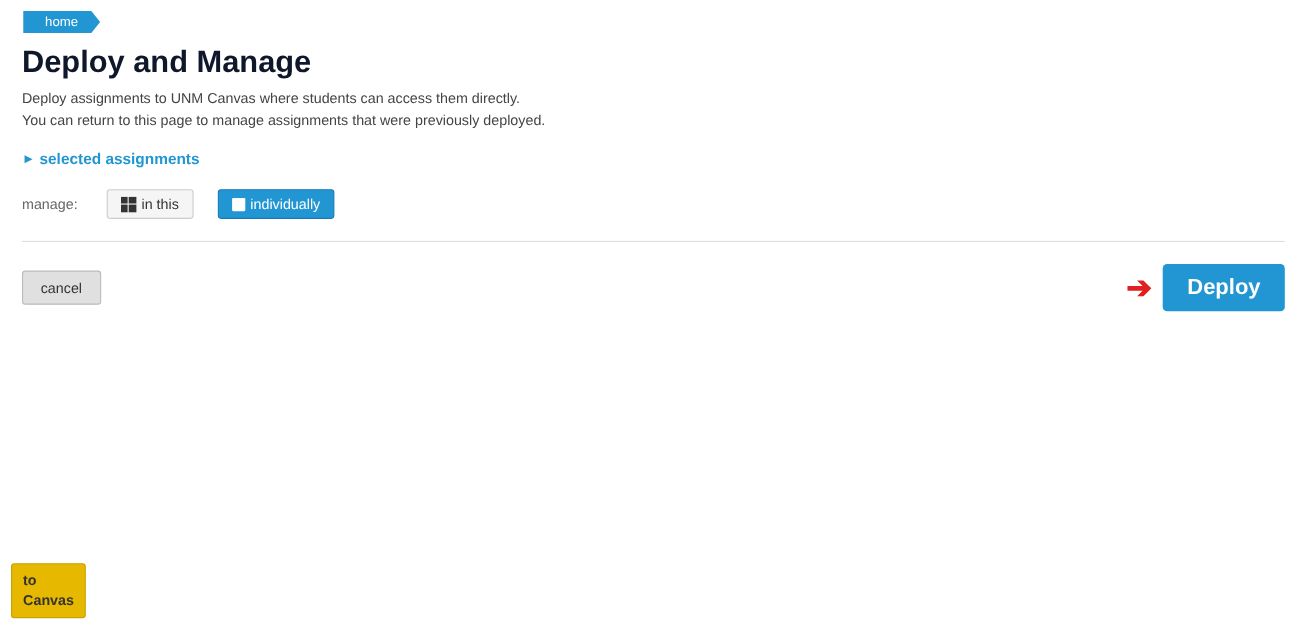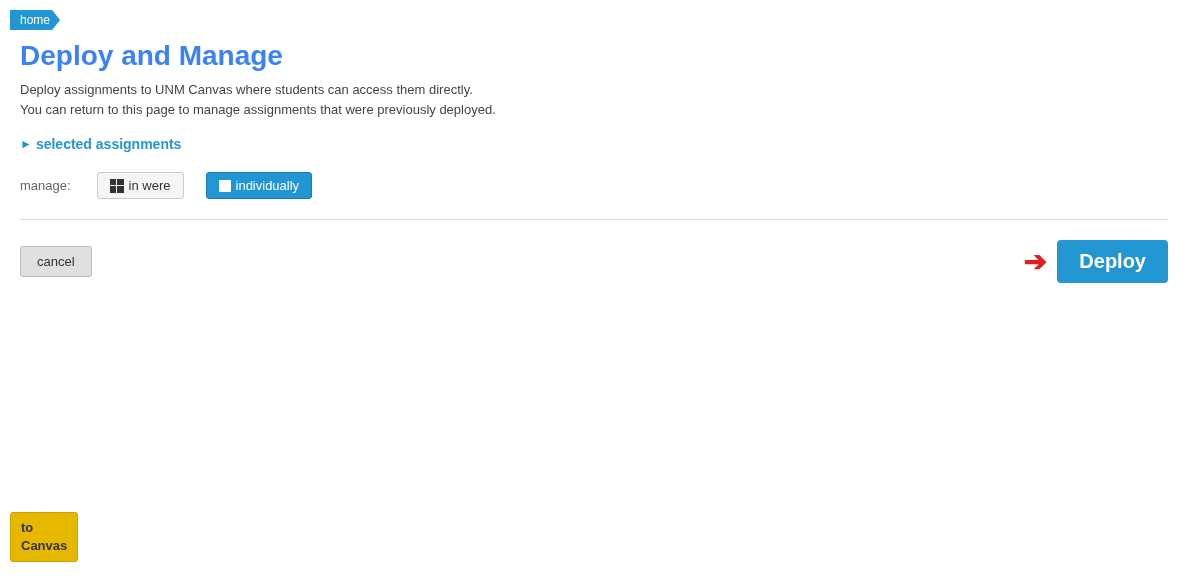--- a/index.html
+++ b/index.html
@@ -13,35 +13,35 @@
       position: relative;
       overflow: hidden;
     }
 
     
     .home-breadcrumb {
       display: inline-block;
       background: #2196d3;
       color: #fff;
       font-size: 12px;
-      padding: 3px 10px;
+      padding: 3px 20px;
       clip-path: polygon(0 0, calc(100% - 8px) 0, 100% 50%, calc(100% - 8px) 100%, 0 100%);
-      margin: 10px 0 0 10px;
+      margin: 10px 0 0 21px;
       cursor: pointer;
       text-align: center;
     }
 
     .main-content {
       padding: 10px 20px 20px 20px;
     }
 
     h1 {
       font-size: 28px;
       font-weight: bold;
-      color: #3b82f6;
+      color: #0f172a;
       margin-bottom: 8px;
     }
 
     .description {
       font-size: 13px;
       color: #444;
       line-height: 1.5;
       margin-bottom: 16px;
     }
 
@@ -266,21 +266,21 @@
     <div class="manage-row">
       <span class="manage-label">manage:</span>
 
       <button class="manage-btn">
         <span class="grid-icon">
           <span></span>
             <span></span>
             <span></span>
             <span></span>
         </span>
-        <span>in were</span>
+        <span>in this</span>
       </button>
 
       <button class="manage-btn active">
         <span class="square-icon"></span>
         <span>individually</span>
       </button>
     </div>
   </div>
 
   

